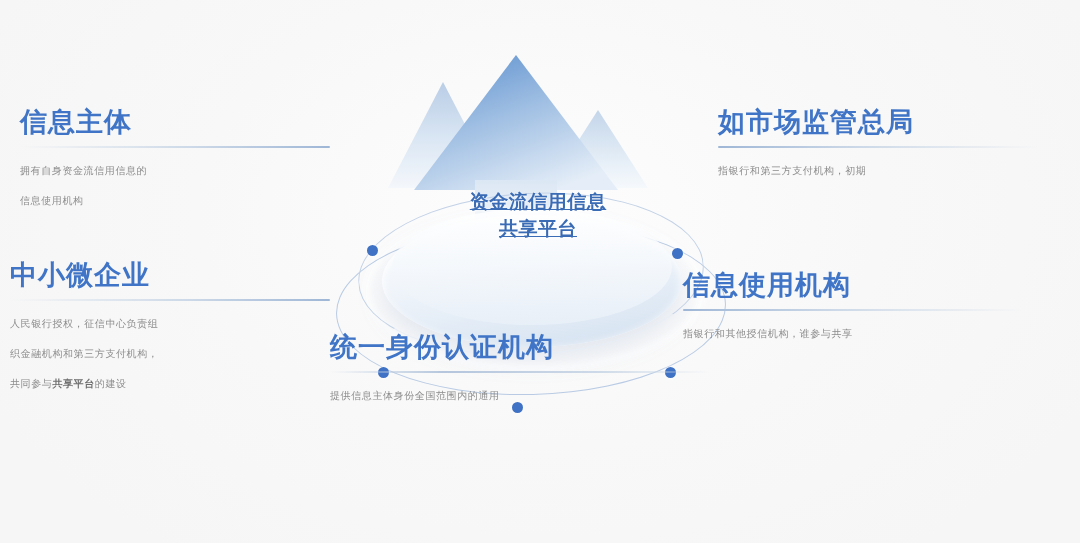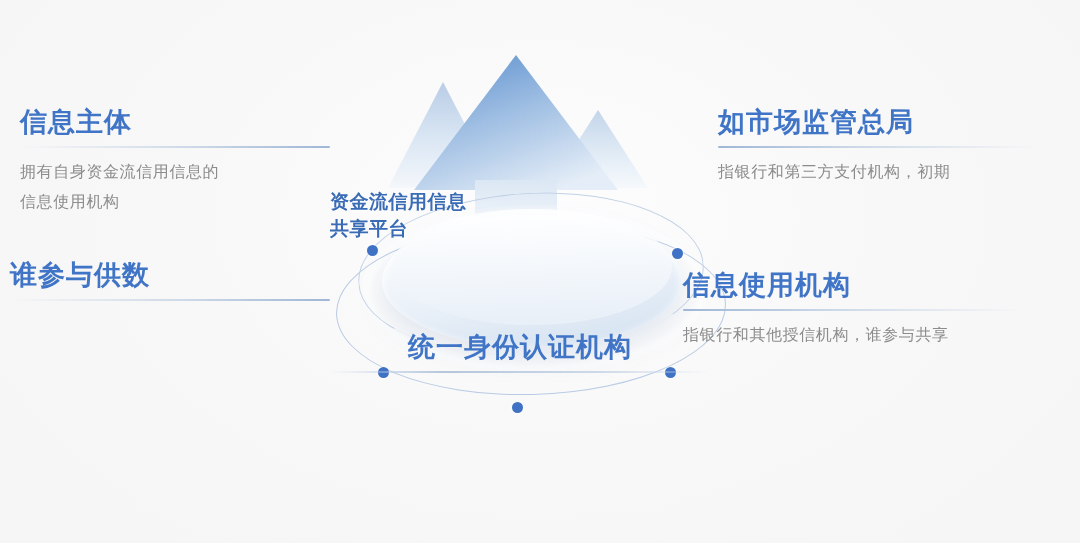--- a/index.html
+++ b/index.html
@@ -51,50 +51,51 @@
      position:absolute;left:62px;top:74px;width:280px;height:116px;
      border-radius:50%;
      background:linear-gradient(180deg,#ffffff 0%,#f6f9fc 45%,#e9f0f8 100%);
      opacity:.85;
   }
 
   .dot{position:absolute;width:11px;height:11px;border-radius:50%;
        background:#3f72c4;box-shadow:0 0 5px rgba(255,255,255,.9);}
 
   .ctitle{
-     position:absolute;left:0;top:148px;width:400px;
+     position:absolute;left:8px;top:148px;width:400px;text-align:center;
      color:#3a6bb5;font-weight:bold;font-size:19px;line-height:27px;
      letter-spacing:.5px;
      text-shadow:0 1px 2px rgba(255,255,255,.95);
      font-family:"Liberation Sans","DejaVu Sans",sans-serif;
+     text-decoration:underline;
   }
 
   
   .block{position:absolute;}
   .bhead{
      font-size:27px;font-weight:bold;color:#3f74c6;
      letter-spacing:1px;line-height:34px;
      font-family:"Liberation Sans","DejaVu Sans",sans-serif;
      white-space:nowrap;
   }
   .bdiv{height:2px;margin:7px 0 9px 0;border-radius:2px;}
   .bbody{
-     font-family:Liberation Serif, serif;
-     font-size:16px;line-height:30px;color:#8c8c8c;letter-spacing:.6px;
+     font-family:Liberation Mono, monospace;
+     font-size:10px;line-height:30px;color:#8c8c8c;letter-spacing:.6px;
   }
   .bbody b{font-weight:bold;color:#6f6f6f;}
   .bbody .red{color:#e8241c;font-weight:bold;letter-spacing:1px;}
 
   
   .align-right{text-align:left;}
   .align-right .bdiv{background:linear-gradient(270deg,#9fb7d6 0%,#cdd9e8 45%,rgba(230,236,244,0) 100%);}
   
   .align-left{text-align:left;}
   .align-left .bdiv{background:linear-gradient(90deg,#9fb7d6 0%,#cdd9e8 45%,rgba(230,236,244,0) 100%);}
-  .align-center{text-align:center;}
+  .align-center{text-align:left;}
   .align-center .bdiv{background:linear-gradient(90deg,rgba(230,236,244,0) 0%,#b5c6dd 30%,#cdd9e8 70%,rgba(230,236,244,0) 100%);}
 
   #blk-subject{left:20px;top:105px;width:310px;}
   #blk-credit{left:10px;top:258px;width:320px;}
   #blk-provider{left:718px;top:105px;width:320px;}
   #blk-user{left:683px;top:268px;width:340px;}
   #blk-identity{left:330px;top:330px;width:380px;}
 </style>
 </head>
 <body>
@@ -160,22 +161,29 @@
   <div class="block align-right" id="blk-subject">
     <div class="bhead">信息主体</div>
     <div class="bdiv"></div>
     <div class="bbody">
       <div>拥有自身资金流信用信息的</div>
       <div>信息使用机构</div>
     </div>
   </div>
 
   <div class="block align-right" id="blk-credit">
-    <div class="bhead">谁参与供数</div>
-    <div class="bdiv"></div>
+    <div class="bhead">中小微企业</div>
+    <div class="bdiv"></div>
+    <div class="bbody">
+      <div>人民银行授权，征信中心负责组</div>
+      <div>织金融机构和第三方支付机构，</div>
+      <div>
+        <span>共同参与</span><b>共享平台</b><span>的建设</span>
+      </div>
+    </div>
   </div>
 
   <div class="block align-left" id="blk-provider">
     <div class="bhead">如市场监管总局</div>
     <div class="bdiv"></div>
     <div class="bbody">
       <div>指银行和第三方支付机构，初期</div>
     </div>
   </div>
 
@@ -184,16 +192,17 @@
     <div class="bdiv"></div>
     <div class="bbody">
       <div>指银行和其他授信机构，谁参与共享</div>
     </div>
   </div>
 
   <div class="block align-center" id="blk-identity">
     <div class="bhead">统一身份认证机构</div>
     <div class="bdiv"></div>
     <div class="bbody">
+      <div>提供信息主体身份全国范围内的通用</div>
     </div>
   </div>
 
 </div>
 
 </body></html>

